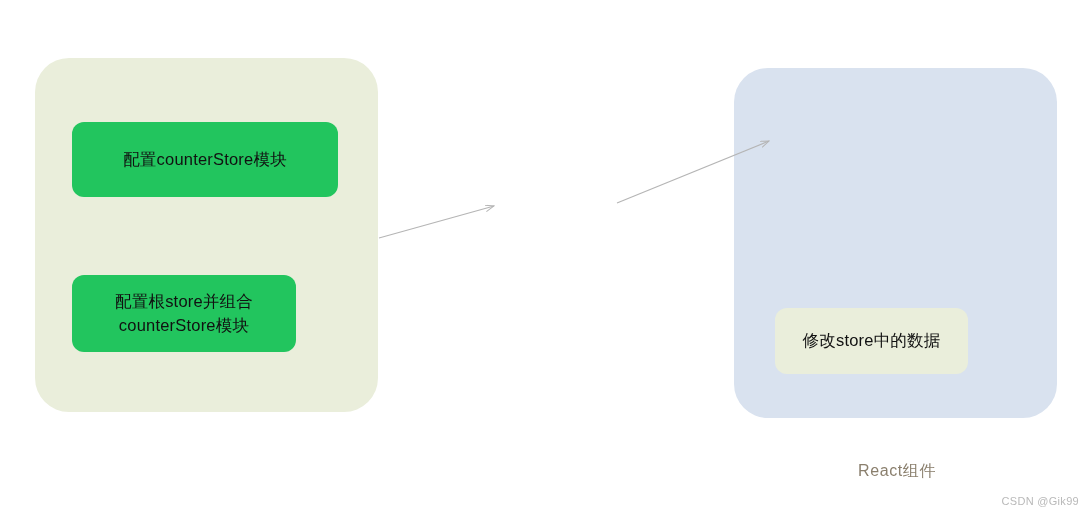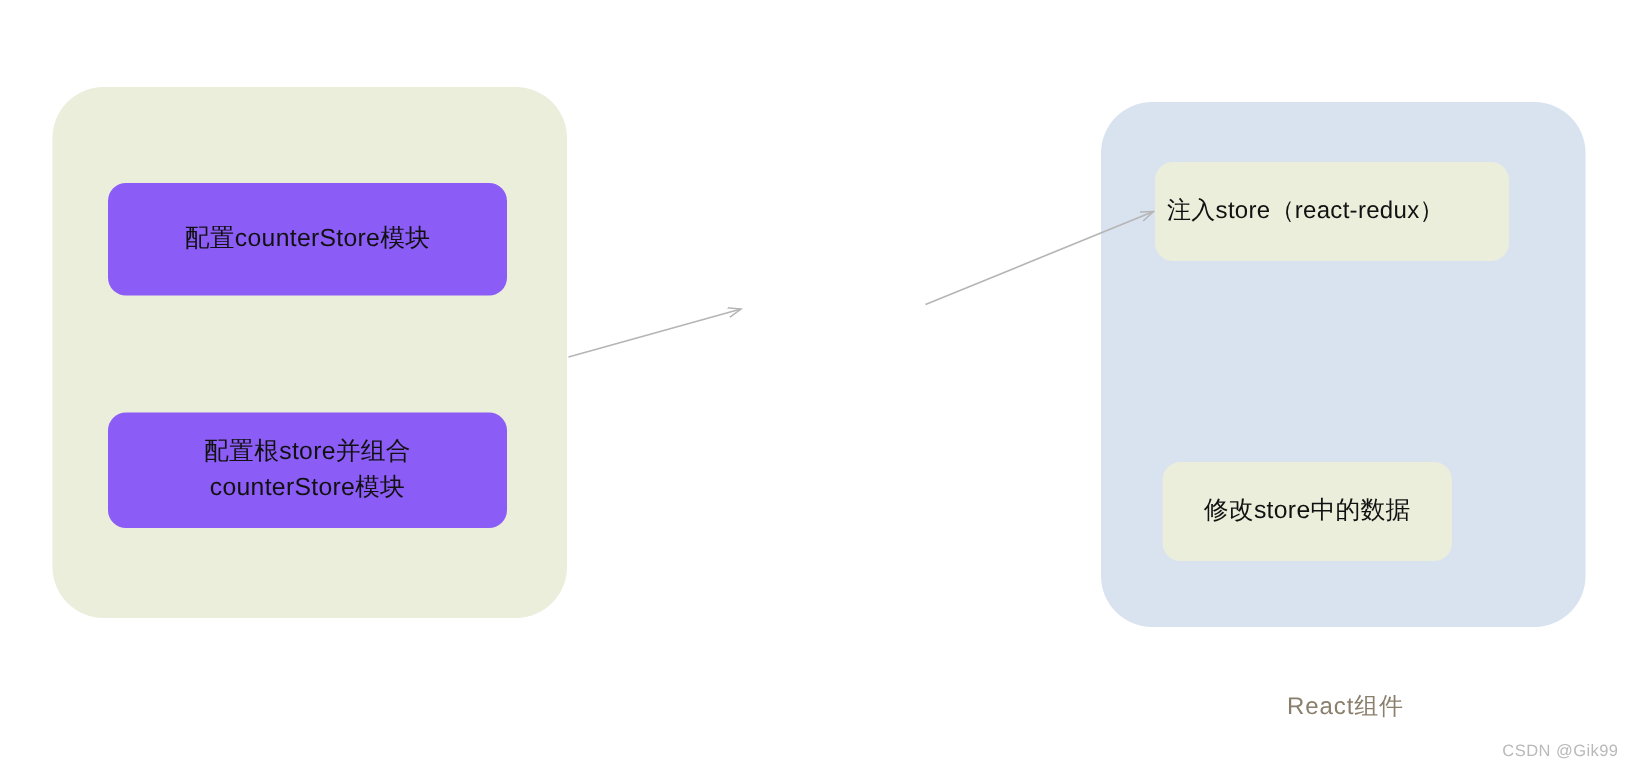--- a/index.html
+++ b/index.html
@@ -45,25 +45,25 @@
     box-sizing: border-box;
     display: flex;
     align-items: center;
     justify-content: center;
     text-align: center;
     color: #111111;
     font-size: 16.5px;
     line-height: 1.45;
     letter-spacing: 0.2px;
   }
-  .card-blue { background: #8b5cf6; }
+  .card-blue { background: #22c55e; }
   .card-green { background: #eaeedb; }
 
   .card-l1 { left: 72px; top: 122px; width: 266px; height: 75px; }
-  .card-l2 { left: 72px; top: 275px; width: 266px; height: 77px; }
+  .card-l2 { left: 72px; top: 275px; width: 224px; height: 77px; }
 
   .card-r1 {
     left: 770px; top: 108px; width: 236px; height: 66px;
     justify-content: flex-start;
     padding-left: 8px;
     font-size: 16px;
   }
   .card-r2 { left: 775px; top: 203px; width: 233px; height: 66px; }
   .card-r3 { left: 775px; top: 308px; width: 193px; height: 66px; }
 
@@ -126,23 +126,20 @@
   <div class="card card-blue card-l1">
     <span>配置counterStore模块</span>
   </div>
 
   <div class="card card-blue card-l2">
     <span class="multiline" style="white-space: pre-line;">配置根store并组合
 counterStore模块</span>
   </div>
 
 
-  <div class="card card-green card-r1">
-    <span>注入store（react-redux）</span>
-  </div>
 
 
   <div class="card card-green card-r3">
     <span>修改store中的数据</span>
   </div>
 
   <svg class="connectors" viewBox="0 0 1089 513">
     <defs>
       <marker id="arrowhead" markerWidth="9" markerHeight="9" refX="8" refY="3" orient="auto" markerUnits="strokeWidth">
         <path d="M0,0 L8,3 L0,6" fill="none" stroke="#b5b5b5" stroke-width="0.9"></path>

